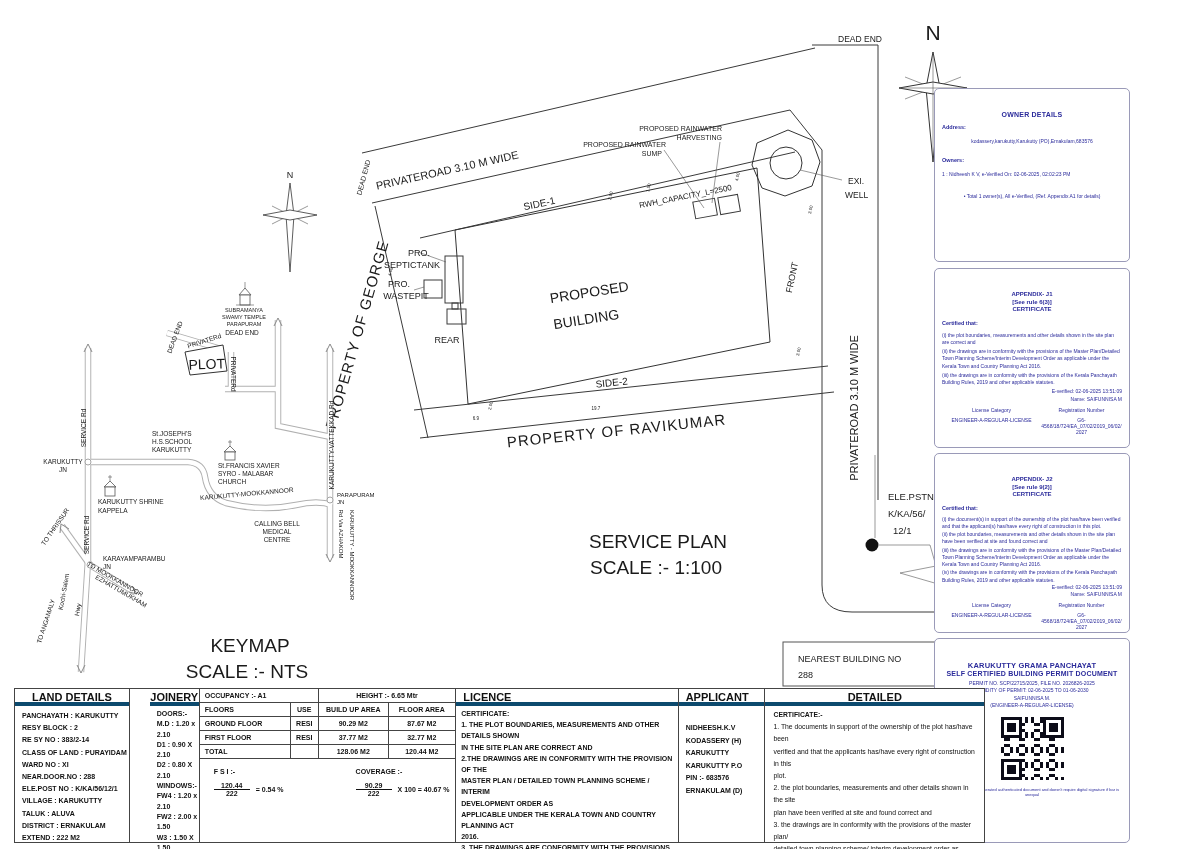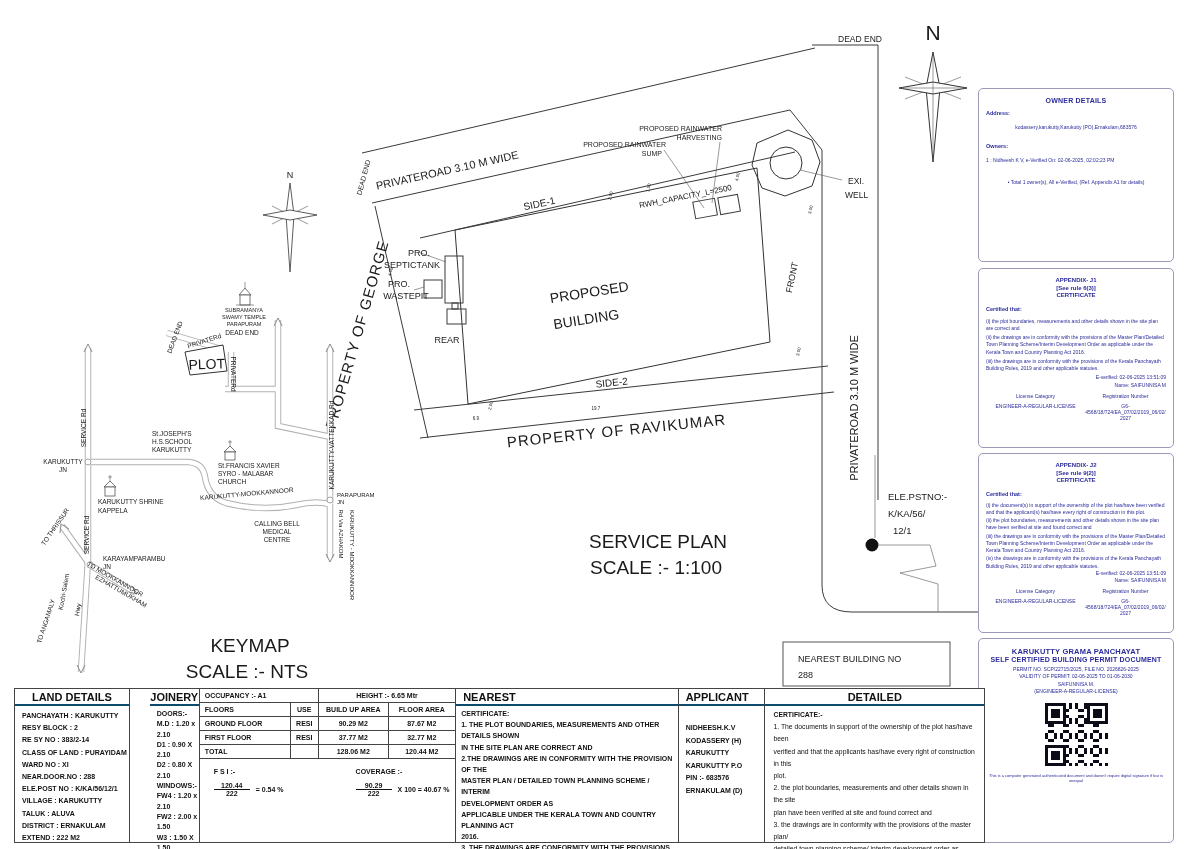--- a/index.html
+++ b/index.html
@@ -6,43 +6,43 @@
   #sheet{position:relative;width:1200px;height:849px;background:#ffffff;overflow:hidden;
          font-family:"Liberation Sans",sans-serif;color:#111;}
   svg text{font-family:"Liberation Sans",sans-serif;fill:#1a1a1a;}
   .line{stroke:#3a3a3a;stroke-width:1;fill:none;}
   .thin{stroke:#555;stroke-width:.6;fill:none;}
   .road-outer{stroke:#b0b0b0;stroke-width:6.5;fill:none;}
   .road-inner{stroke:#ffffff;stroke-width:4.6;fill:none;}
   .jn{fill:#fff;stroke:#a5a5a5;stroke-width:1;}
   .arrow{stroke:#8a8a8a;stroke-width:1;fill:none;}
   
-  .panel{position:absolute;left:978px;width:196px;border:1px solid #9a9ab8;border-radius:5px;
-         background:#fff;color:#2b2b9b;box-sizing:border-box;padding:8px 7px;}
+  .panel{position:absolute;left:934px;width:196px;border:1px solid #9a9ab8;border-radius:5px;
+         background:#fff;color:#2b2b9b;box-sizing:border-box;padding:22px 7px;}
   .panel .ttl{text-align:center;font-weight:bold;font-size:7px;letter-spacing:.2px;}
   .panel .ttl2{text-align:center;font-weight:bold;font-size:6px;line-height:7.5px;}
   .panel .small{font-size:5px;line-height:1.45;}
   .panel .lbl{font-weight:bold;font-size:5.5px;margin-top:6px;}
   .panel .ctr{text-align:center;}
   .panel .rgt{text-align:right;}
   .sigrow{display:flex;margin-top:4px;}
   .sigrow>div{font-size:5px;text-align:center;}
   .sigrow .c1{width:55%;}
   .sigrow .c2{width:45%;word-wrap:break-word;}
   #qr-box{width:63px;height:63px;margin:8px auto 0 auto;display:grid;
           grid-template-columns:repeat(21,3px);grid-template-rows:repeat(21,3px);}
   #qr-box div{width:3px;height:3px;}
   .qr-on{background:#0c0c18;}
   .footnote{font-size:4px;text-align:center;margin-top:7px;color:#2b2b9b;}
   
   #btable{position:absolute;left:14px;top:688px;width:971px;height:155px;display:flex;
           border:1px solid #444;box-sizing:border-box;background:#fff;}
   .col{box-sizing:border-box;height:100%;}
   .col+.col{border-left:1px solid #444;}
-  .colhead{height:17px;line-height:17px;border-bottom:2px solid #0c4a6e;font-weight:bold;
+  .colhead{height:17px;line-height:17px;border-bottom:4px solid #0c4a6e;font-weight:bold;
            font-size:11px;box-sizing:border-box;}
   .ctrh{text-align:center;}
   .lfth{padding-left:7px;}
   .rows7{font-size:7px;font-weight:bold;}
   .land-row{line-height:12.2px;padding-left:7px;}
   .join-row{line-height:10.3px;padding-left:7px;}
   .lic-row{line-height:11.2px;padding-left:5px;padding-right:3px;}
   .app-row{line-height:12.5px;padding-left:7px;}
   .sec-row{font-size:6.8px;font-weight:normal;line-height:12.2px;padding-left:8px;padding-right:6px;}
   .sec-row.b{font-weight:bold;}
@@ -864,21 +864,21 @@
               <span style="display:block;">90.29</span>
               <span class="den" style="display:block;">222</span>
             </span>
             <span>X 100 = 40.67 %</span>
           </div>
         </div>
       </div>
     </div>
 
     <div class="col" style="width:223px;">
-      <div class="colhead lfth">NEAREST</div>
+      <div class="colhead lfth">LICENCE</div>
       <div class="rows7" style="padding-top:2px;">
         <div class="lic-row">CERTIFICATE:</div>
         <div class="lic-row">1. THE PLOT BOUNDARIES, MEASUREMENTS AND OTHER DETAILS SHOWN</div>
         <div class="lic-row">IN THE SITE PLAN ARE CORRECT AND</div>
         <div class="lic-row">2.THE DRAWINGS ARE IN CONFORMITY WITH THE PROVISION OF THE</div>
         <div class="lic-row">MASTER PLAN / DETAILED TOWN PLANNING SCHEME / INTERIM</div>
         <div class="lic-row">DEVELOPMENT ORDER AS</div>
         <div class="lic-row">APPLICABLE UNDER THE KERALA TOWN AND COUNTRY PLANNING ACT</div>
         <div class="lic-row">2016.</div>
         <div class="lic-row">3. THE DRAWINGS ARE CONFORMITY WITH THE PROVISIONS OF THE</div>

